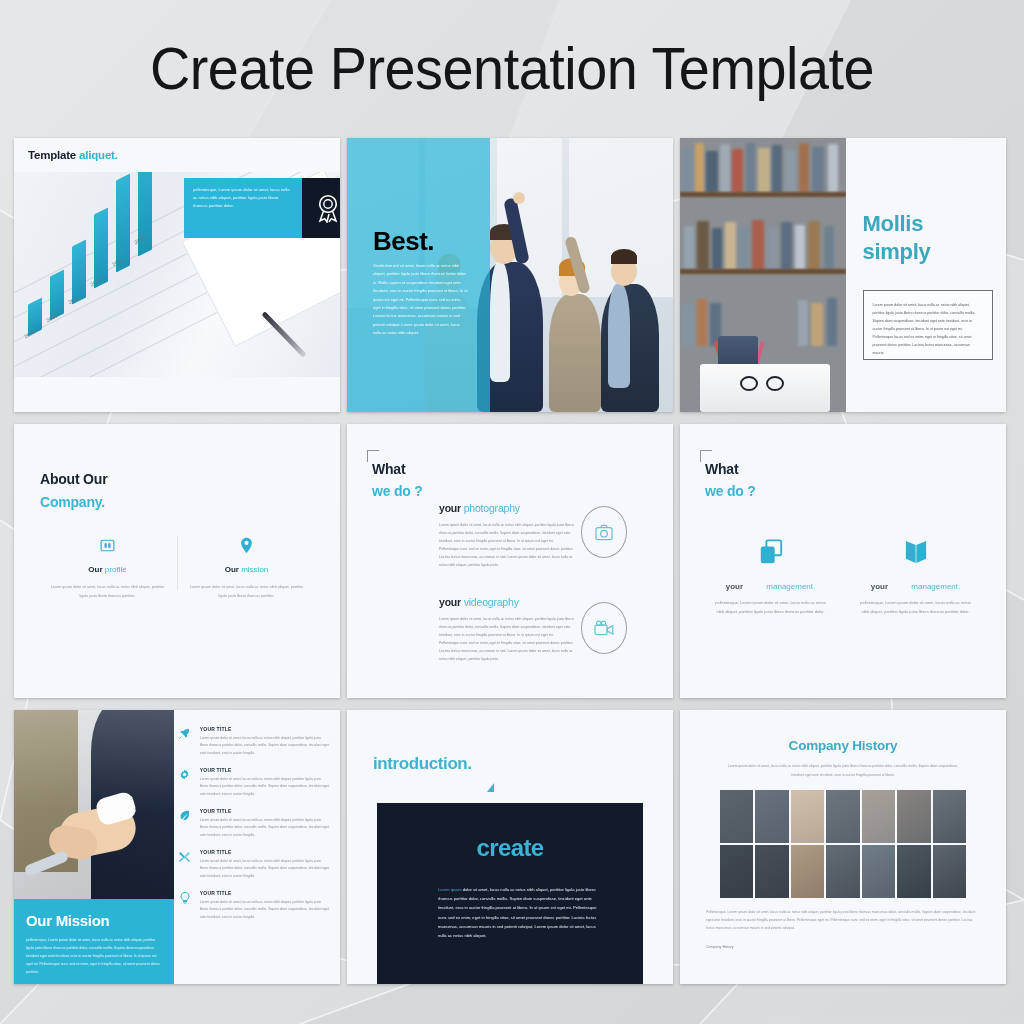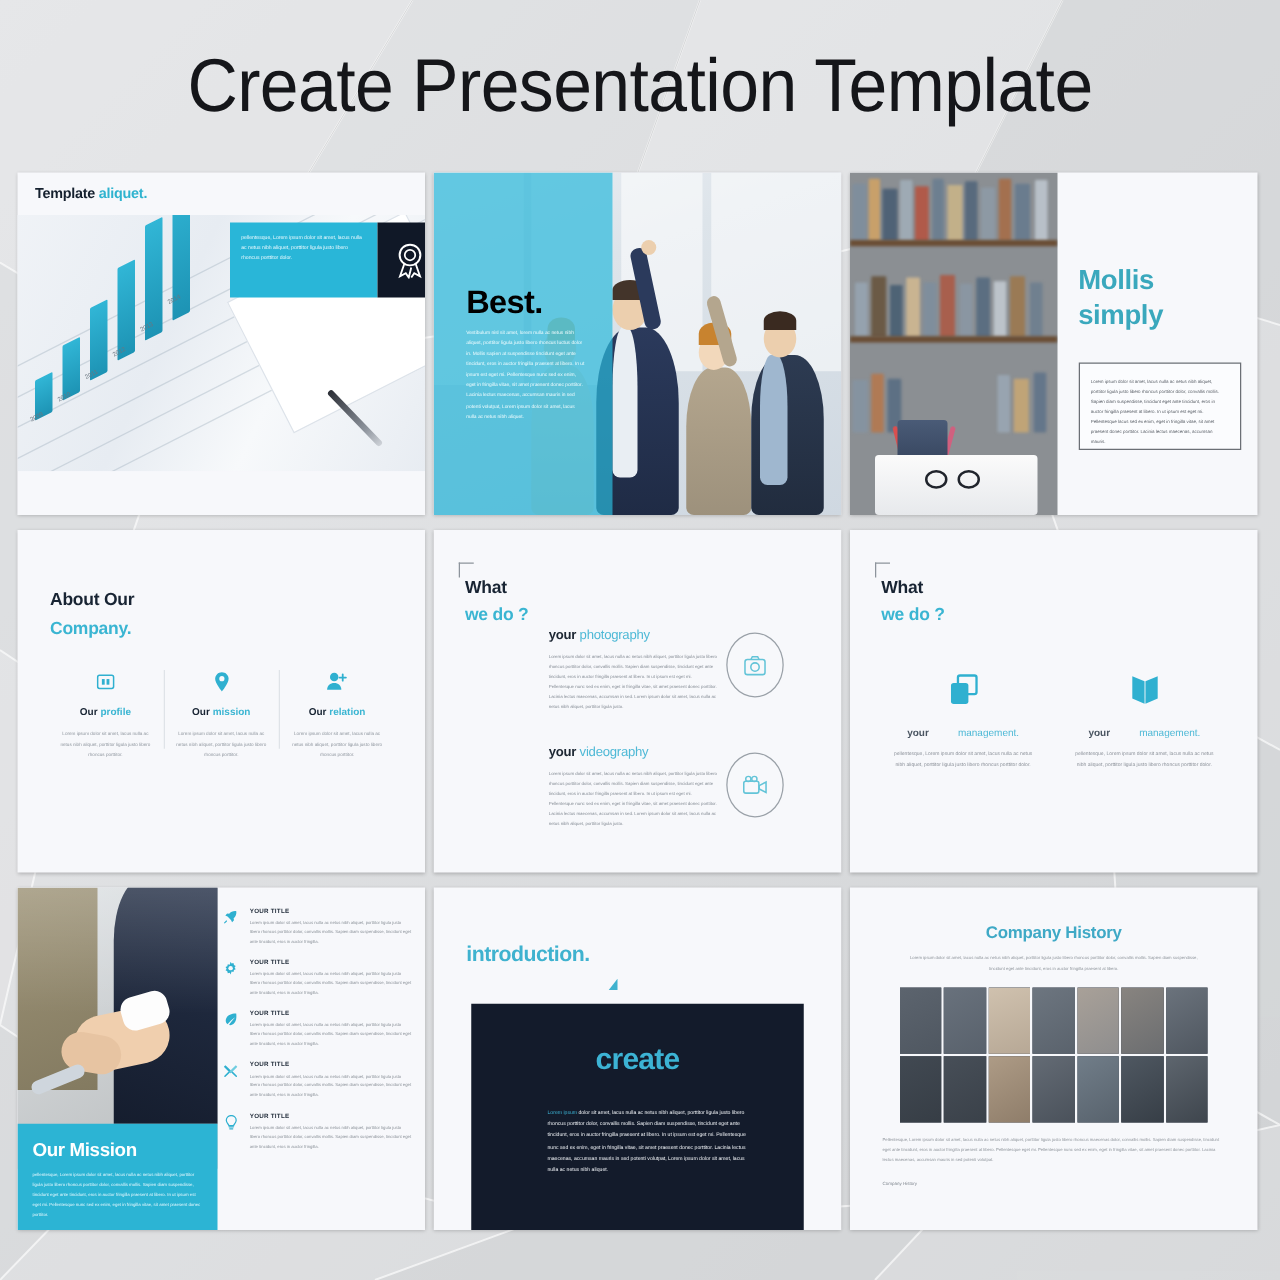--- a/index.html
+++ b/index.html
@@ -77,21 +77,21 @@
   .s3-box p { font-size:3.6px; line-height:2.25; color:#565c64; }
 
   
   .s4-h { position:absolute; left:26px; top:44px; font-size:14px; font-weight:700; color:#182433; line-height:1.62; letter-spacing:-.2px;}
   .s4-h .tq { color:#3ab5d2; }
   .cols3 { position:absolute; top:110px; left:24px; right:24px; display:flex; }
   .col3 { flex:1; text-align:center; padding:0 10px; position:relative;}
   .col3 + .col3::before { content:""; position:absolute; left:0; top:2px; bottom:10px; width:1px; background:#dfe3e8;}
   .col3 .ic { height:22px; display:flex; align-items:center; justify-content:center; }
   .col3 .ttl { font-size:8px; font-weight:700; color:#182433; margin-top:9px;}
-  .col3 .ttl .tq { color:#3ab5d2; font-weight:700;}
+  .col3 .ttl .tq { color:#3ab5d2; font-weight:400;}
   .col3 p { font-size:3.7px; line-height:2.35; color:#8e959d; margin-top:9px;}
 
   
   .bracket { position:absolute; left:20px; top:26px; width:12px; height:12px; border-left:1px solid #8d949c; border-top:1px solid #8d949c;}
   .wd-h { position:absolute; left:25px; top:34px; font-size:14px; font-weight:700; color:#182433; line-height:1.6; letter-spacing:-.2px;}
   .wd-h .tq { color:#3ab5d2; font-weight:600;}
   .s5-block { position:absolute; left:92px; width:135px;}
   .s5-block h4 { font-size:10.5px; font-weight:700; color:#1d2733; letter-spacing:-.2px;}
   .s5-block h4 .tq { color:#4fb9d6; font-weight:400;}
   .s5-block p { font-size:3.5px; line-height:2.3; color:#848b94; margin-top:7px;}
@@ -348,34 +348,20 @@
               <path d="M7,0.8C3.6,0.8,1,3.4,1,6.7C1,11,7,18,7,18s6-7,6-11.3C13,3.4,10.4,0.8,7,0.8z" fill="#2fb0d0"></path>
               <circle cx="7" cy="6.6" r="2.3" fill="#f7f8fb"></circle>
             </svg>
         </div>
         <div class="ttl">
           <span>Our</span>
           <span class="tq">mission</span>
         </div>
         <p>Lorem ipsum dolor sit amet, lacus nulla ac netus nibh aliquet, porttitor ligula justo libero rhoncus porttitor.</p>
       </div>
-      <div class="col3">
-        <div class="ic">
-          <svg width="17" height="16" viewBox="0 0 20 18">
-              <circle cx="7.5" cy="5" r="4" fill="#2fb0d0"></circle>
-              <path d="M0.8,17c0-4,3-6.4,6.7-6.4S14.2,13,14.2,17z" fill="#2fb0d0"></path>
-              <path d="M15.5,2.5v6M12.5,5.5h6" stroke="#2fb0d0" stroke-width="1.7" stroke-linecap="round"></path>
-            </svg>
-        </div>
-        <div class="ttl">
-          <span>Our</span>
-          <span class="tq">relation</span>
-        </div>
-        <p>Lorem ipsum dolor sit amet, lacus nulla ac netus nibh aliquet, porttitor ligula justo libero rhoncus porttitor.</p>
-      </div>
     </div>
   </div>
 
   <div class="slide">
     <div class="bracket"></div>
     <div class="wd-h">
       <span>What</span><br>
       <span class="tq">we do ?</span>
     </div>
 

